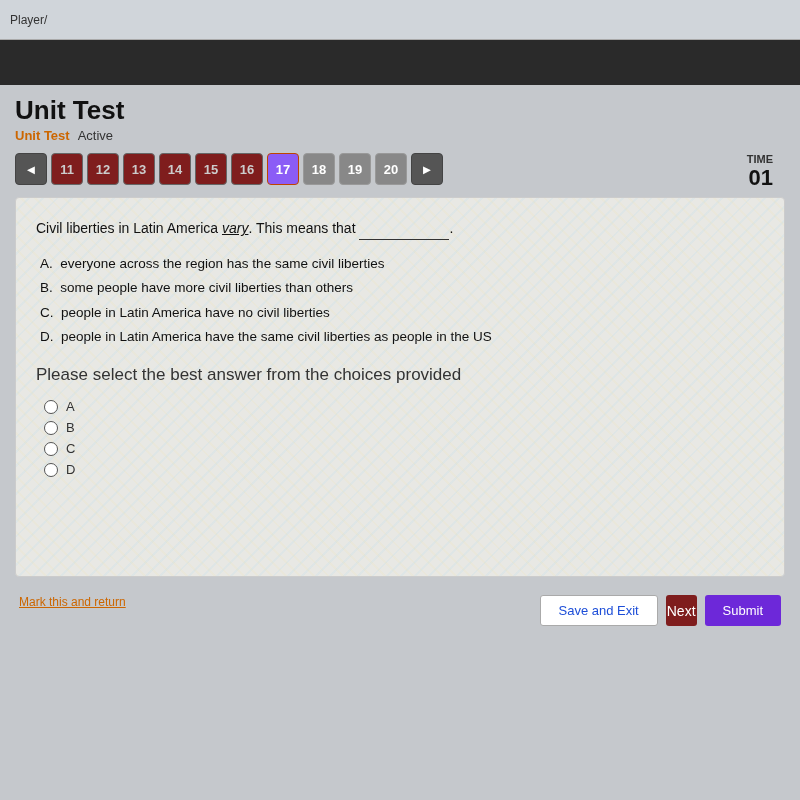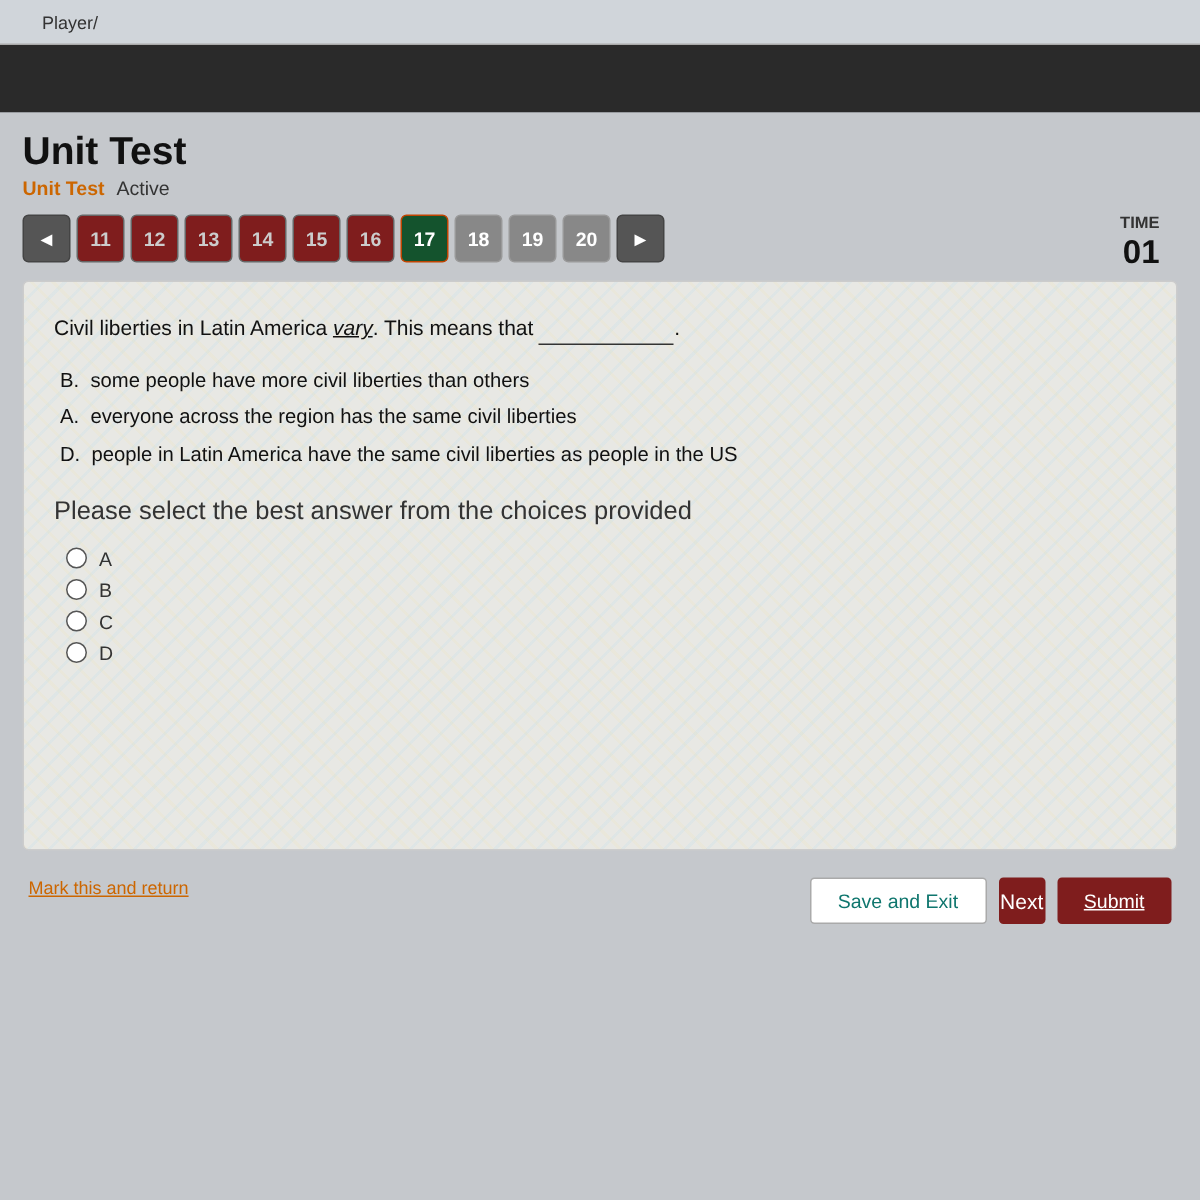--- a/index.html
+++ b/index.html
@@ -9,24 +9,24 @@
       font-family: Arial, sans-serif;
       width: 800px;
       height: 800px;
       overflow: hidden;
       position: relative;
     }
 
     
     .browser-bar {
       background: #d0d5da;
-      height: 30px;
-      display: flex;
-      align-items: center;
-      padding: 0 28px;
+      height: 40px;
+      display: flex;
+      align-items: center;
+      padding: 0 10px;
       font-size: 12px;
       color: #333;
       border-bottom: 1px solid #aaa;
     }
 
     
     .top-dark {
       background: #2a2a2a;
       height: 45px;
     }
@@ -85,21 +85,21 @@
       color: white;
       font-size: 13px;
       font-weight: bold;
       display: flex;
       align-items: center;
       justify-content: center;
       cursor: pointer;
     }
 
     .nav-btn.active {
-      background: #14532d;
+      background: #8b5cf6;
       border-color: #c04400;
       color: white;
     }
 
     .nav-btn.inactive {
       background: #7f1d1d;
       color: #ccc;
       border-color: #666;
     }
 
@@ -233,43 +233,42 @@
       display: flex;
       gap: 8px;
     }
 
     .btn-save {
       background: white;
       border: 1px solid #aaa;
       border-radius: 3px;
       padding: 7px 18px;
       font-size: 13px;
-      color: #0f766e;
+      color: #1d4ed8;
       cursor: pointer;
     }
 
     .btn-next {
       background: #7f1d1d;
       border: none;
       border-radius: 3px;
       padding: 7px 1px;
       font-size: 14px;
       color: white;
       cursor: pointer;
     }
 
     .btn-submit {
-      background: #7f1d1d;
+      background: #6d28d9;
       border: none;
       border-radius: 3px;
       padding: 7px 18px;
       font-size: 13px;
       color: white;
       cursor: pointer;
-      text-decoration: underline;
     }
 
     
     .nav-btn.active::after {
       content: '';
     }
   </style>
 </head>
 <body>
 
@@ -308,22 +307,23 @@
     </div>
   </div>
 
   <div class="question-card">
 
     <div class="question-text">
       Civil liberties in Latin America <u>vary</u>. This means that <span class="answer-blank">&nbsp;&nbsp;&nbsp;&nbsp;&nbsp;&nbsp;&nbsp;&nbsp;&nbsp;&nbsp;</span>.
     </div>
 
     <div class="choices">
+      <div>A.&nbsp;&nbsp;everyone across the region has the same civil liberties</div>
       <div>B.&nbsp;&nbsp;some people have more civil liberties than others</div>
-      <div>A.&nbsp;&nbsp;everyone across the region has the same civil liberties</div>
+      <div>C.&nbsp;&nbsp;people in Latin America have no civil liberties</div>
       <div>D.&nbsp;&nbsp;people in Latin America have the same civil liberties as people in the US</div>
     </div>
 
     <div class="instruction">Please select the best answer from the choices provided</div>
 
     <div class="radio-group">
       <label class="radio-item">
         <div class="radio-circle"></div>
         <span>A</span>
       </label>

